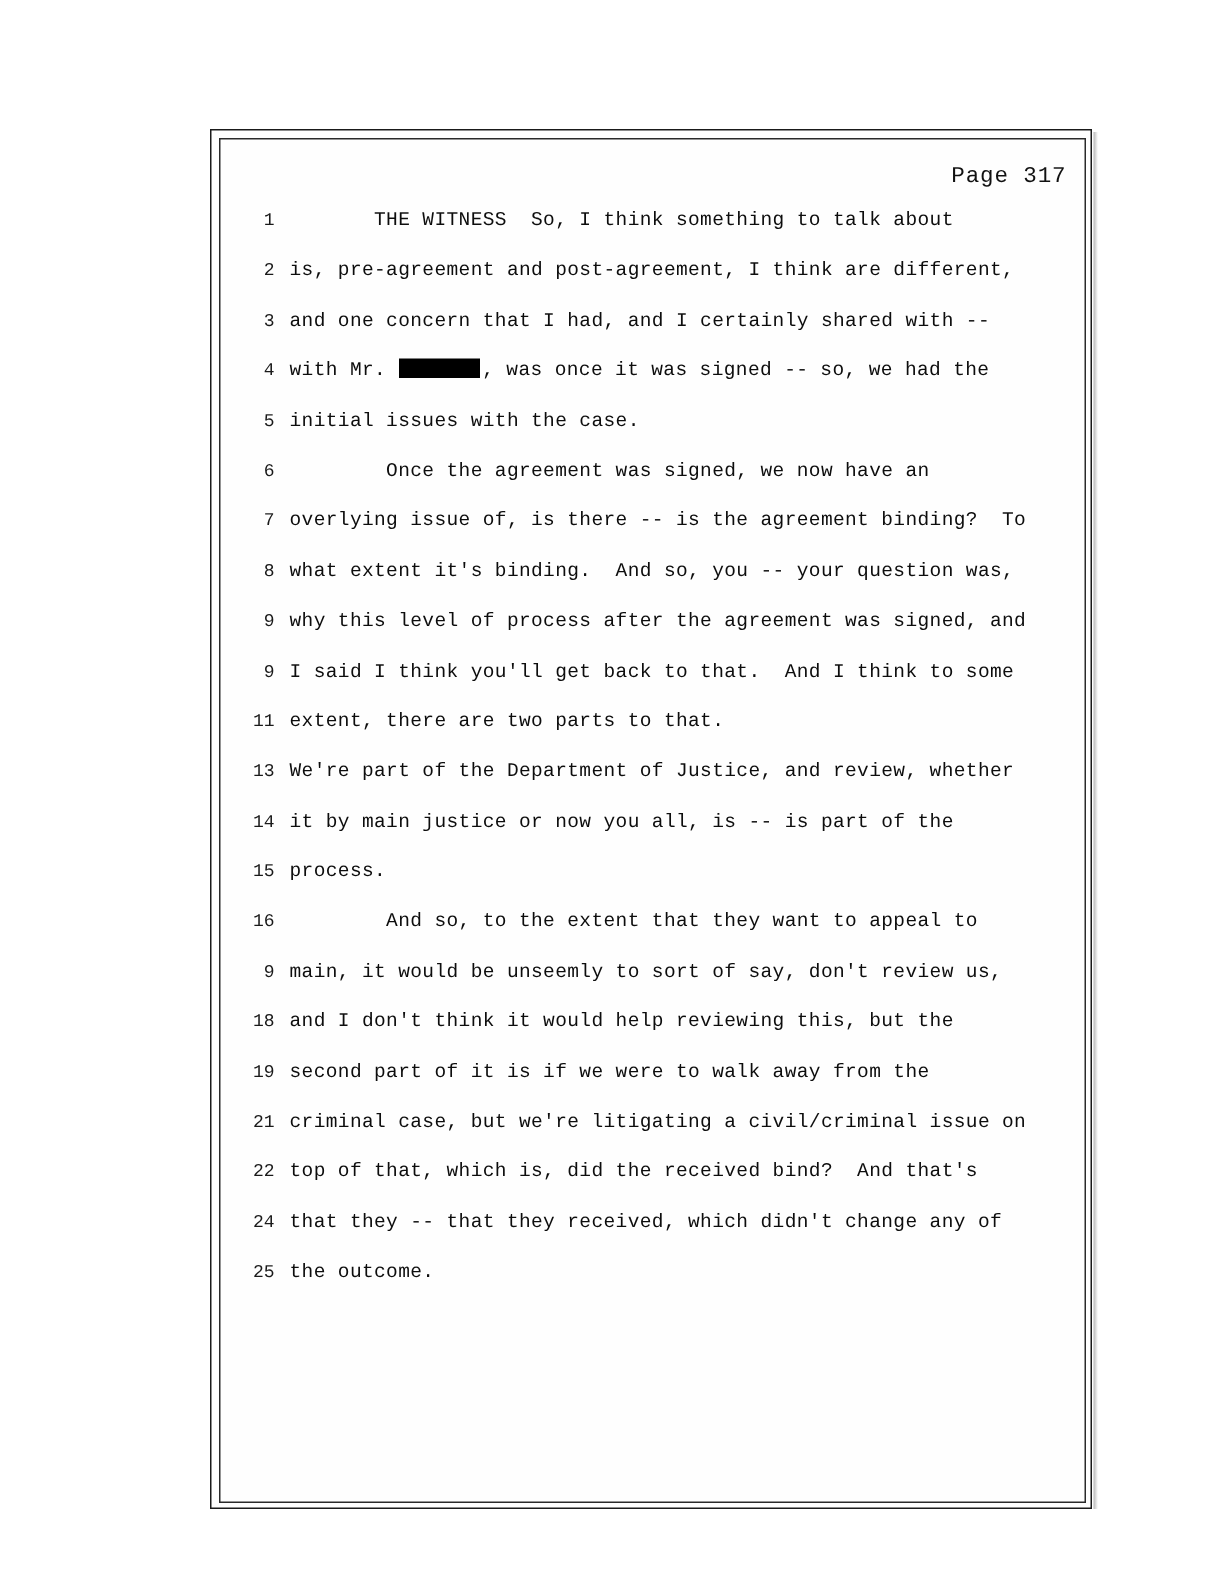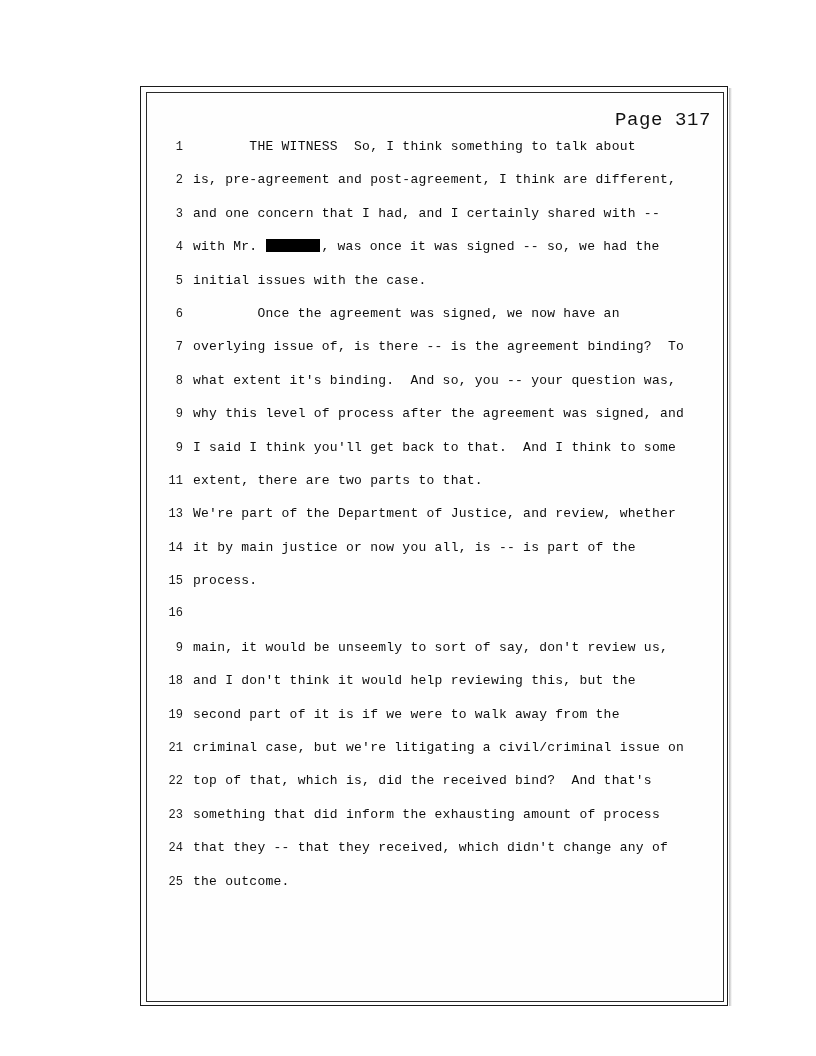--- a/index.html
+++ b/index.html
@@ -55,21 +55,21 @@
     width: 3px;
     height: 918px;
     background: linear-gradient(to right, #b8b8b8, #ffffff);
   }
 
   #page-number {
     position: absolute;
     right: 16px;
     top: 22px;
     font-family: "Liberation Mono", monospace;
-    font-size: 19px;
+    font-size: 15px;
     letter-spacing: 0.6px;
     color: #111;
     white-space: pre;
   }
 
   #lines {
     position: absolute;
     left: 0;
     top: 52px;
     width: 100%;
@@ -169,20 +169,21 @@
         <div class="line-row">
           <div class="line-no">14</div>
           <div class="line-text">it by main justice or now you all, is -- is part of the</div>
         </div>
         <div class="line-row">
           <div class="line-no">15</div>
           <div class="line-text">process.</div>
         </div>
         <div class="line-row">
           <div class="line-no">16</div>
+          <div class="line-text">        And so, to the extent that they want to appeal to</div>
         </div>
         <div class="line-row">
           <div class="line-no">9</div>
           <div class="line-text">main, it would be unseemly to sort of say, don't review us,</div>
         </div>
         <div class="line-row">
           <div class="line-no">18</div>
           <div class="line-text">and I don't think it would help reviewing this, but the</div>
         </div>
         <div class="line-row">
@@ -191,24 +192,20 @@
         </div>
         <div class="line-row">
           <div class="line-no">21</div>
           <div class="line-text">criminal case, but we're litigating a civil/criminal issue on</div>
         </div>
         <div class="line-row">
           <div class="line-no">22</div>
           <div class="line-text">top of that, which is, did the received bind?  And that's</div>
         </div>
         <div class="line-row">
-          <div class="line-no">23</div>
-          <div class="line-text">something that did inform the exhausting amount of process</div>
-        </div>
-        <div class="line-row">
           <div class="line-no">24</div>
           <div class="line-text">that they -- that they received, which didn't change any of</div>
         </div>
         <div class="line-row">
           <div class="line-no">25</div>
           <div class="line-text">the outcome.</div>
         </div>
       </div>
 
   </div>

